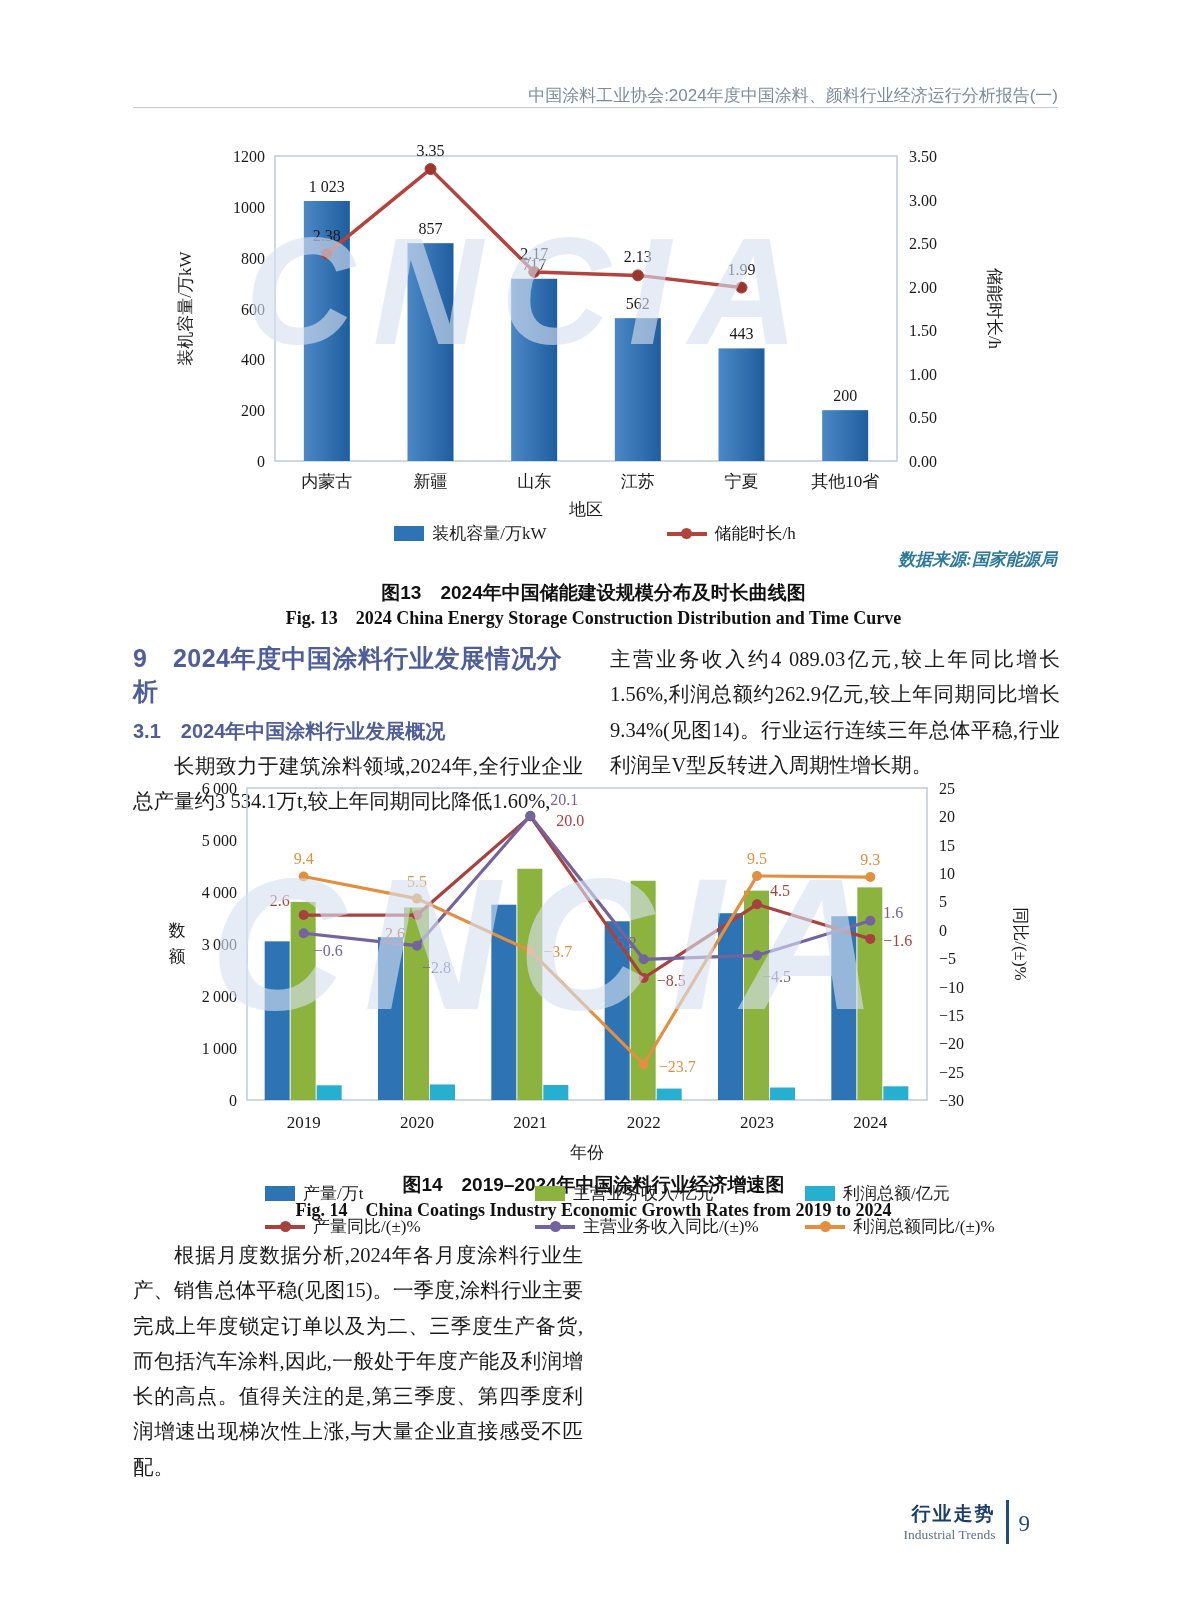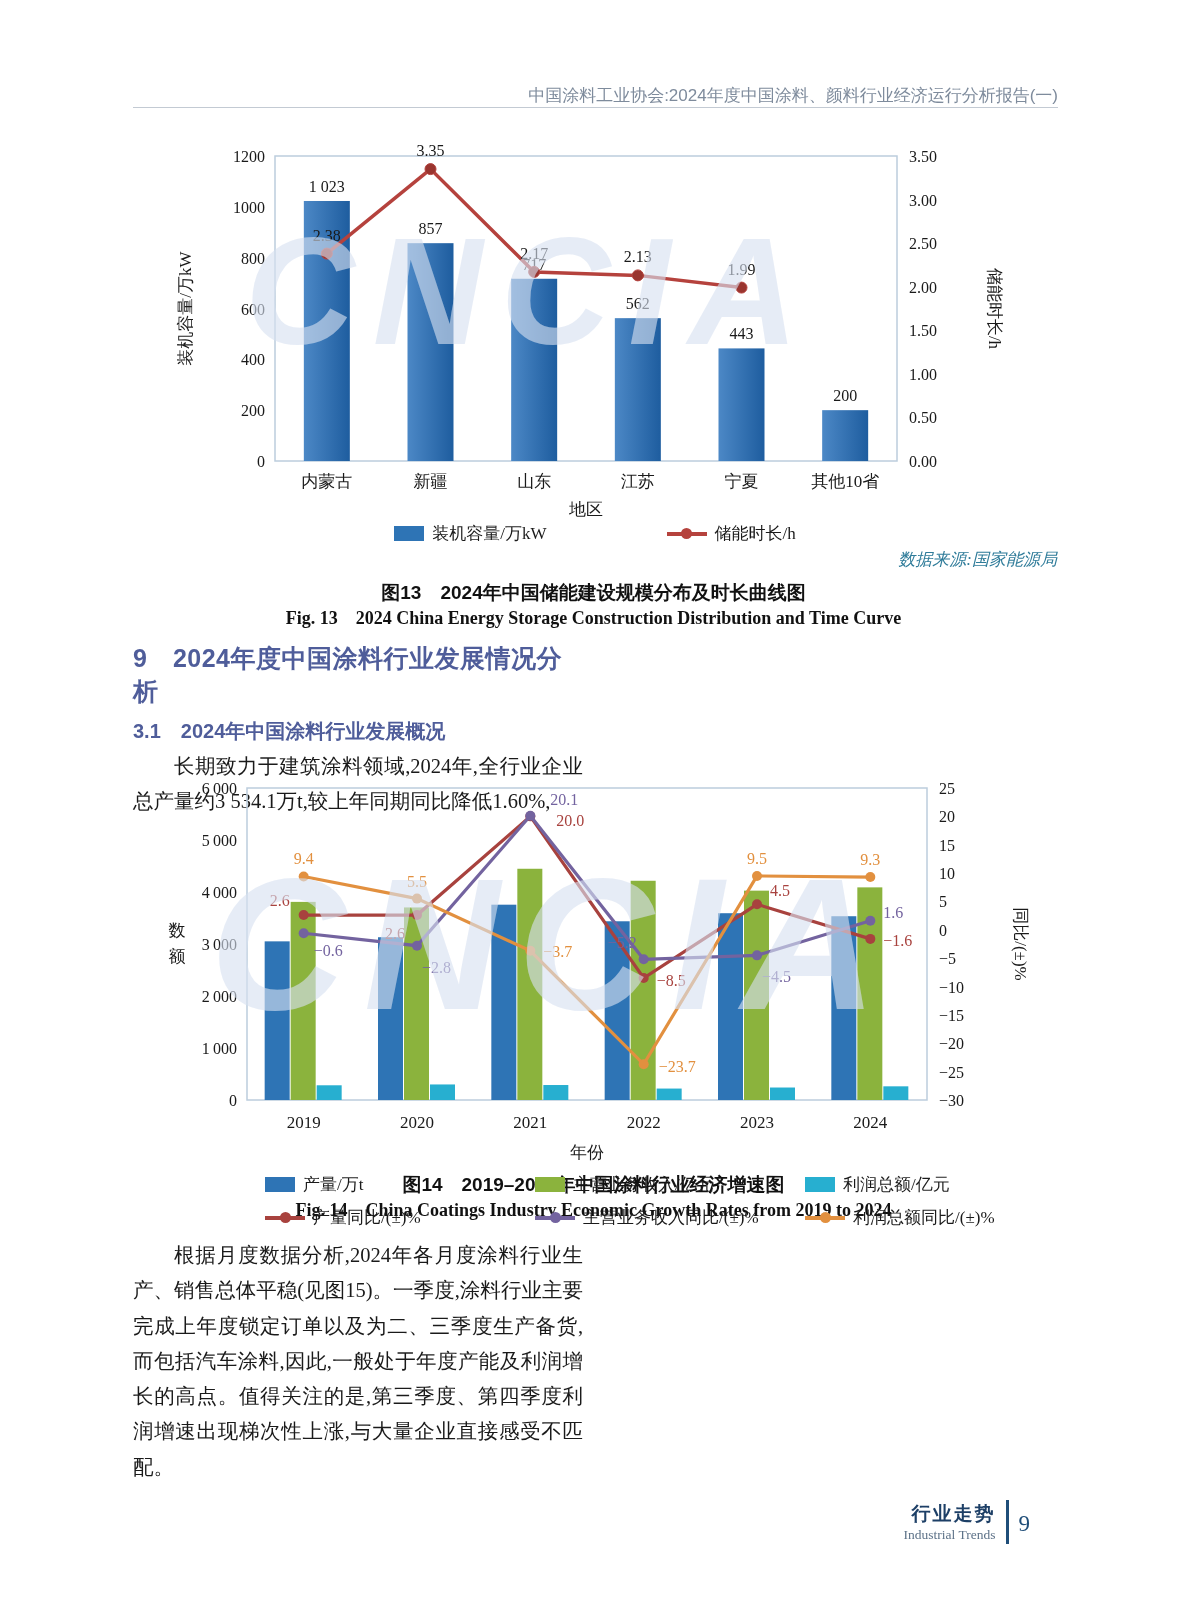--- a/index.html
+++ b/index.html
@@ -16,30 +16,30 @@
       font-family:"Liberation Sans","DejaVu Sans",sans-serif;
       font-style:italic;font-weight:bold;letter-spacing:18px;
       color:rgba(214,224,240,0.62);}
   .tk{font-family:"Liberation Serif","DejaVu Serif",serif;font-size:16px;fill:#1a1a1a;}
   .cat{font-family:"Liberation Serif","DejaVu Serif",serif;font-size:17px;fill:#1a1a1a;}
   .axt{font-family:"Liberation Serif","DejaVu Serif",serif;font-size:17px;fill:#1a1a1a;}
   .dlab{font-family:"Liberation Serif","DejaVu Serif",serif;font-size:16px;}
   
   .leg{display:flex;justify-content:center;align-items:center;font-size:17px;position:relative;z-index:3;}
   .leg1{gap:120px;margin-top:4px;}
-  .leg2{justify-content:flex-start;padding-left:150px;margin-top:7px;}
+  .leg2{justify-content:flex-start;padding-left:150px;margin-top:16px;}
   .leg2 .item{width:287px;}
   .item{display:flex;align-items:center;gap:8px;}
   .sw{display:inline-block;width:30px;height:15px;background:currentColor;flex:0 0 auto;}
   .lsw{display:inline-block;position:relative;width:40px;height:4px;background:currentColor;flex:0 0 auto;}
   .lsw i{position:absolute;left:50%;top:50%;width:11px;height:11px;margin:-5.5px 0 0 -5.5px;
          border-radius:50%;background:currentColor;}
   .leg .lbl{color:#1a1a1a;}
   
-  .src{position:absolute;right:130px;font-size:17px;font-style:italic;color:#2e7b99;}
+  .src{position:absolute;right:130px;font-size:17px;font-style:italic;color:#2e7b99;font-weight:bold;}
   .capzh{position:absolute;left:0;width:1187px;text-align:center;
          font-family:"Liberation Sans","DejaVu Sans",sans-serif;font-weight:bold;font-size:19px;color:#111;}
   .capen{position:absolute;left:0;width:1187px;text-align:center;
          font-family:"Liberation Serif","DejaVu Serif",serif;font-weight:bold;font-size:18px;color:#111;}
   
   .cols{position:absolute;left:133px;width:927px;display:flex;gap:27px;}
   .col{width:450px;}
   h1.sec{margin:0 0 2px 0;font-family:"Liberation Sans","DejaVu Sans",sans-serif;
          font-size:25px;font-weight:bold;color:#4f5d9a;letter-spacing:0.5px;}
   h2.sec{margin:10px 0 4px 0;font-family:"Liberation Sans","DejaVu Sans",sans-serif;
@@ -135,20 +135,23 @@
 
   <div class="src" style="top:548px;">数据来源:国家能源局</div>
   <div class="capzh" style="top:580px;">图13　2024年中国储能建设规模分布及时长曲线图</div>
   <div class="capen" style="top:606px;">Fig. 13　2024 China Energy Storage Construction Distribution and Time Curve</div>
 
   <div class="cols" style="top:642px;">
     <div class="col">
       <h1 class="sec">9　2024年度中国涂料行业发展情况分析</h1>
       <h2 class="sec">3.1　2024年中国涂料行业发展概况</h2>
       <p class="ind">长期致力于建筑涂料领域,2024年,全行业企业总产量约3 534.1万t,较上年同期同比降低1.60%,</p>
+    </div>
+    <div class="col">
+      <p>主营业务收入约4 089.03亿元,较上年同比增长1.56%,利润总额约262.9亿元,较上年同期同比增长9.34%(见图14)。行业运行连续三年总体平稳,行业利润呈V型反转进入周期性增长期。</p>
     </div>
   </div>
 
   <div class="chartblock" style="top:770px;left:115px;width:960px;">
     <div class="wm" style="top:66px;left:95px;font-size:188px;">CNCIA</div>
     <svg id="svg14" width="960" height="396" viewBox="0 0 960 396">
         <rect x="132" y="18" width="680" height="312" fill="none" stroke="#bccddd" stroke-width="1.5"></rect>
         <text x="122" y="336" text-anchor="end" class="tk">0</text>
         <text x="122" y="284" text-anchor="end" class="tk">1 000</text>
         <text x="122" y="232" text-anchor="end" class="tk">2 000</text>

